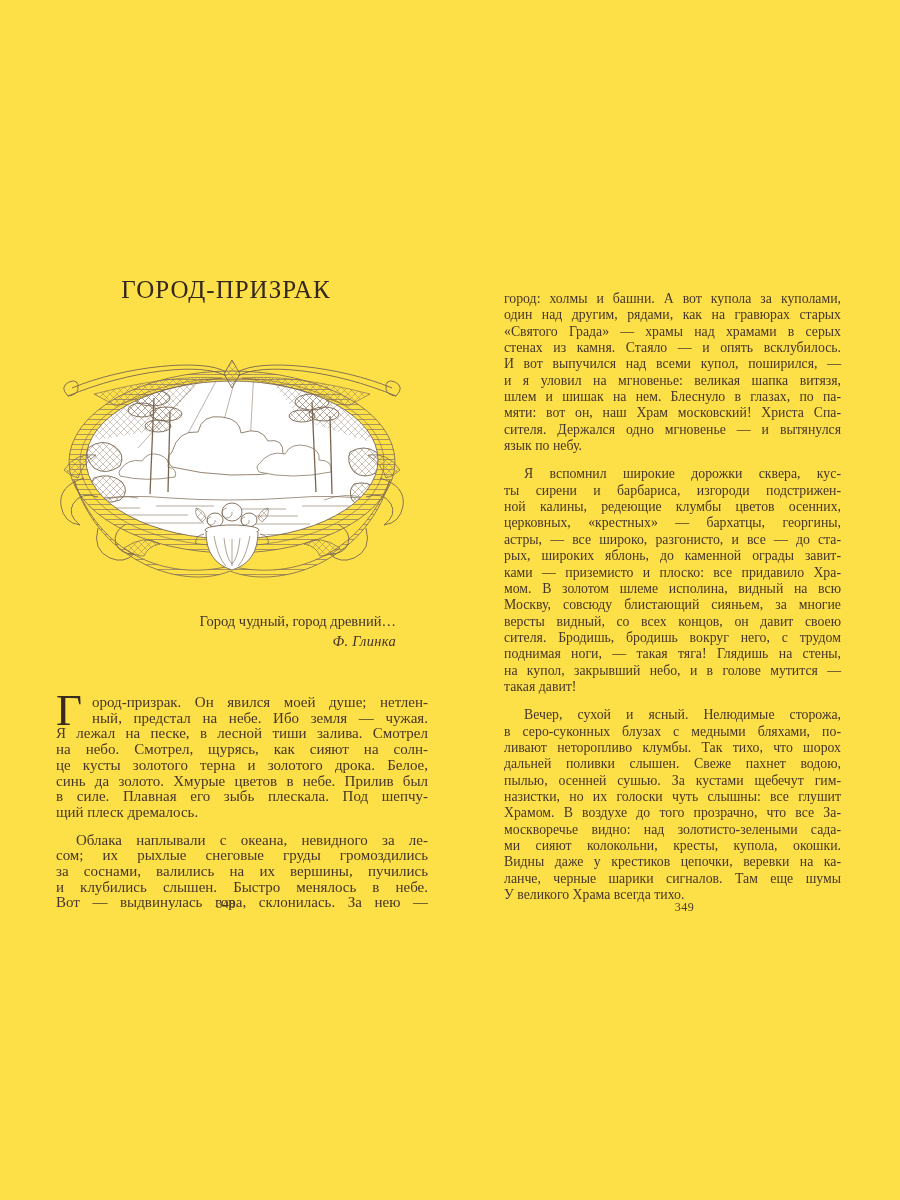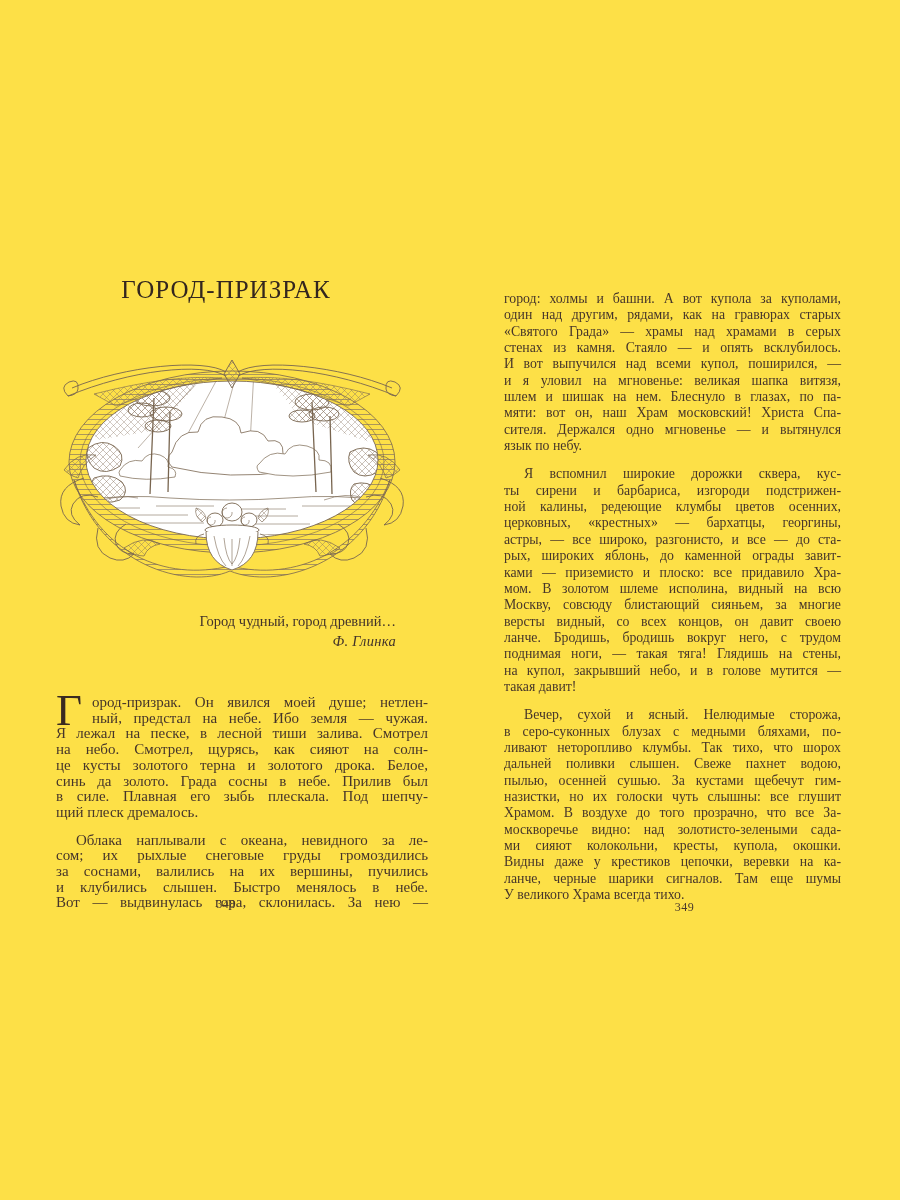--- a/index.html
+++ b/index.html
@@ -144,21 +144,21 @@
     </div>
 
     <div class="text-block">
         <div class="para">
           <span class="dropcap">Г</span>
           <div class="line">ород-призрак. Он явился моей душе; нетлен-</div>
           <div class="line">ный, предстал на небе. Ибо земля — чужая.</div>
           <div class="line">Я лежал на песке, в лесной тиши залива. Смотрел</div>
           <div class="line">на небо. Смотрел, щурясь, как сияют на солн-</div>
           <div class="line">це кусты золотого терна и золотого дрока. Белое,</div>
-          <div class="line">синь да золото. Града сосны в небе. Прилив был</div>
+          <div class="line">синь да золото. Хмурые цветов в небе. Прилив был</div>
           <div class="line">в силе. Плавная его зыбь плескала. Под шепчу-</div>
           <div class="line no-just">щий плеск дремалось.</div>
         </div>
         <div class="para">
           <div class="line indent">Облака наплывали с океана, невидного за ле-</div>
           <div class="line">сом; их рыхлые снеговые груды громоздились</div>
           <div class="line">за соснами, валились на их вершины, пучились</div>
           <div class="line">и клубились слышен. Быстро менялось в небе.</div>
           <div class="line">Вот — выдвинулась гора, склонилась. За нею —</div>
         </div>
@@ -185,21 +185,21 @@
           <div class="line indent">Я вспомнил широкие дорожки сквера, кус-</div>
           <div class="line">ты сирени и барбариса, изгороди подстрижен-</div>
           <div class="line">ной калины, редеющие клумбы цветов осенних,</div>
           <div class="line">церковных, «крестных» — бархатцы, георгины,</div>
           <div class="line">астры, — все широко, разгонисто, и все — до ста-</div>
           <div class="line">рых, широких яблонь, до каменной ограды завит-</div>
           <div class="line">ками — приземисто и плоско: все придавило Хра-</div>
           <div class="line">мом. В золотом шлеме исполина, видный на всю</div>
           <div class="line">Москву, совсюду блистающий сияньем, за многие</div>
           <div class="line">версты видный, со всех концов, он давит своею</div>
-          <div class="line">ланче. Бродишь, бродишь вокруг него, с трудом</div>
+          <div class="line">сителя. Бродишь, бродишь вокруг него, с трудом</div>
           <div class="line">поднимая ноги, — такая тяга! Глядишь на стены,</div>
           <div class="line">на купол, закрывший небо, и в голове мутится —</div>
           <div class="line no-just">такая давит!</div>
         </div>
         <div class="para">
           <div class="line indent">Вечер, сухой и ясный. Нелюдимые сторожа,</div>
           <div class="line">в серо-суконных блузах с медными бляхами, по-</div>
           <div class="line">ливают неторопливо клумбы. Так тихо, что шорох</div>
           <div class="line">дальней поливки слышен. Свеже пахнет водою,</div>
           <div class="line">пылью, осенней сушью. За кустами щебечут гим-</div>

